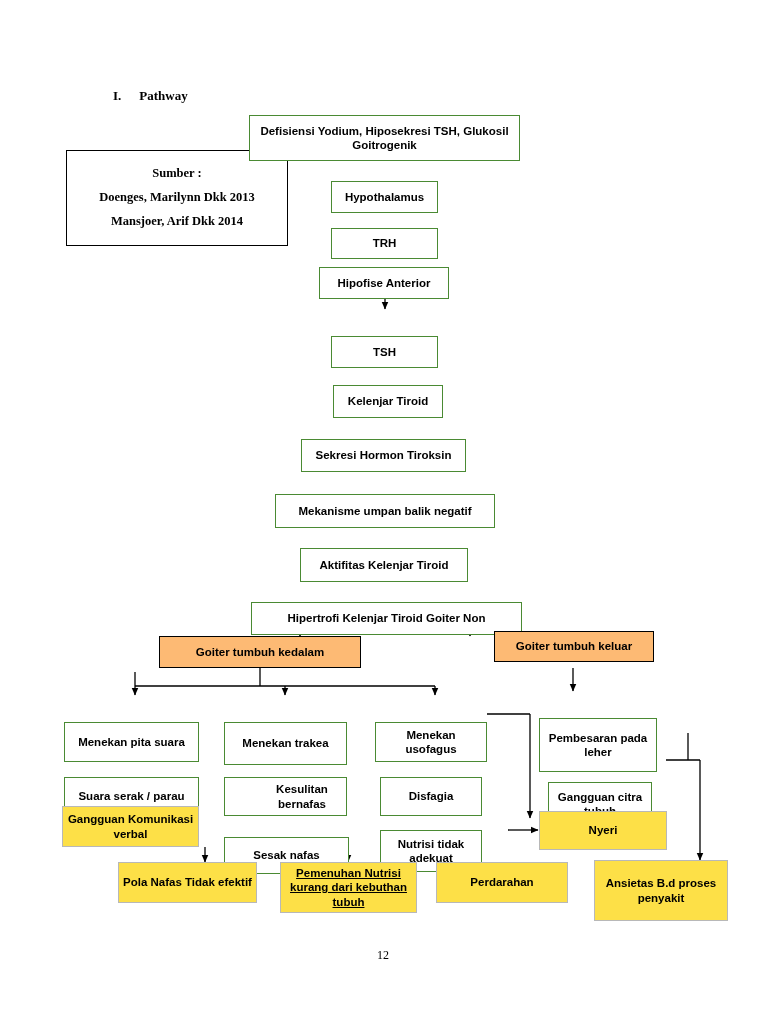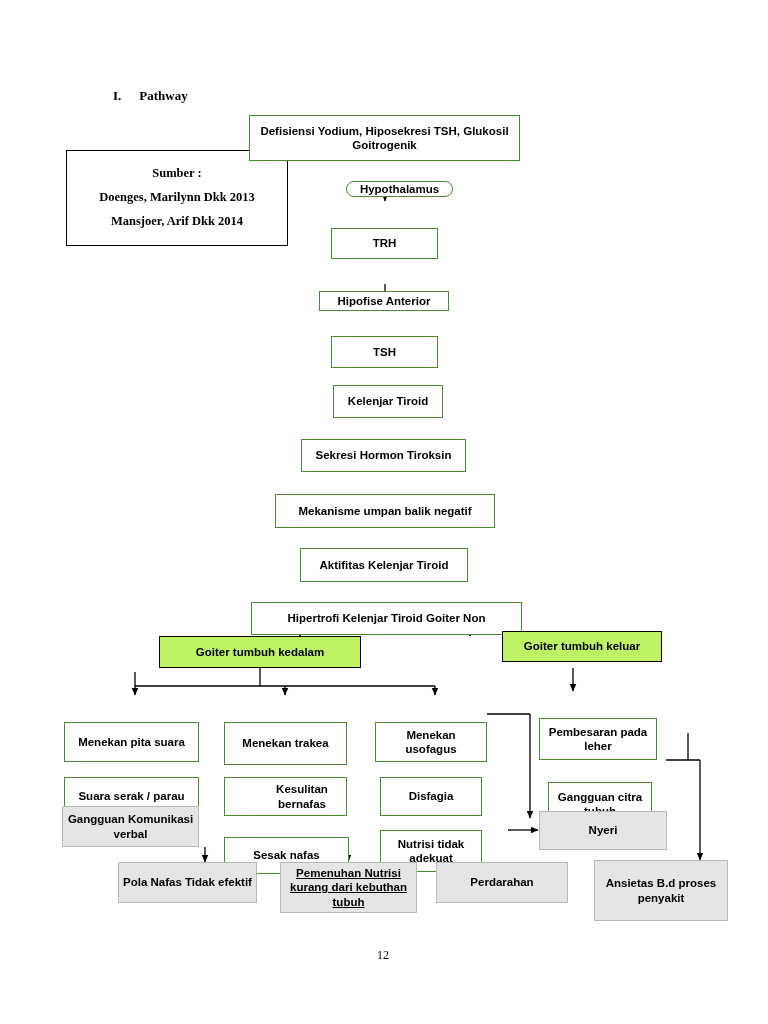--- a/index.html
+++ b/index.html
@@ -33,25 +33,25 @@
     line-height: 1.25;
     padding: 2px 4px;
   }
   .green {
     border: 1.3px solid #4a8a33;
     background: #ffffff;
     margin-top: 27px;
   }
   .gray {
     border: 1px solid #b8b8b8;
-    background: #e5e5e5;
+    background: #fde047;
   }
   .plain {
     border: 1.3px solid #000000;
-    background: #bef264;
+    background: #fdba74;
   }
   .srcbox {
     position: absolute;
     box-sizing: border-box;
     border: 1px solid #000000;
     background: #ffffff;
     display: flex;
     flex-direction: column;
     align-items: center;
     justify-content: center;
@@ -151,29 +151,29 @@
       <line x1="666" y1="760" x2="700" y2="760"></line>
       <line x1="700" y1="760" x2="700" y2="790"></line>
       <path d="M700,790 L700,860" marker-end="url(#arrowBlack)"></path>
     </g>
   </svg>
 
   <div class="node green" style="left:249px; top:88px; width:271px; height:46px;">
     <span>Defisiensi Yodium, Hiposekresi TSH, Glukosil Goitrogenik</span>
   </div>
 
-  <div class="node green" style="left:346px; top:154px; width:107px; height:16px;border-radius:14px;">
+  <div class="node green" style="left:331px; top:154px; width:107px; height:32px;">
     <span>Hypothalamus</span>
   </div>
 
   <div class="node green" style="left:331px; top:201px; width:107px; height:31px;">
     <span>TRH</span>
   </div>
 
-  <div class="node green" style="left:319px; top:264px; width:130px; height:20px;">
+  <div class="node green" style="left:319px; top:240px; width:130px; height:32px;">
     <span>Hipofise Anterior</span>
   </div>
 
   <div class="node green" style="left:331px; top:309px; width:107px; height:32px;text-align:center;">
     <span>TSH</span>
   </div>
 
   <div class="node green" style="left:333px; top:358px; width:110px; height:33px;text-align:center;">
     <span>Kelenjar Tiroid</span>
   </div>
@@ -191,37 +191,37 @@
   </div>
 
   <div class="node green" style="left:251px; top:575px; width:271px; height:33px;">
     <span>Hipertrofi Kelenjar Tiroid Goiter Non</span>
   </div>
 
   <div class="node plain" style="left:159px; top:636px; width:202px; height:32px;">
     <span>Goiter tumbuh kedalam</span>
   </div>
 
-  <div class="node plain" style="left:494px; top:631px; width:160px; height:31px;margin-left:8px;">
+  <div class="node plain" style="left:494px; top:631px; width:160px; height:31px;">
     <span>Goiter tumbuh keluar</span>
   </div>
 
   <div class="node green" style="left:64px; top:695px; width:135px; height:40px;">
     <span>Menekan pita suara</span>
   </div>
 
   <div class="node green" style="left:224px; top:695px; width:123px; height:43px;">
     <span>Menekan trakea</span>
   </div>
 
   <div class="node green" style="left:375px; top:695px; width:112px; height:40px;">
     <span>Menekan usofagus</span>
   </div>
 
-  <div class="node green" style="left:539px; top:691px; width:118px; height:42px;">
+  <div class="node green" style="left:539px; top:691px; width:118px; height:54px;">
     <span>Pembesaran pada leher</span>
   </div>
 
   <div class="node green" style="left:64px; top:750px; width:135px; height:39px;">
     <span>Suara serak / parau</span>
   </div>
 
   <div class="node green" style="left:224px; top:750px; width:123px; height:39px;padding-left:37px;">
     <span>Kesulitan bernafas</span>
   </div>

